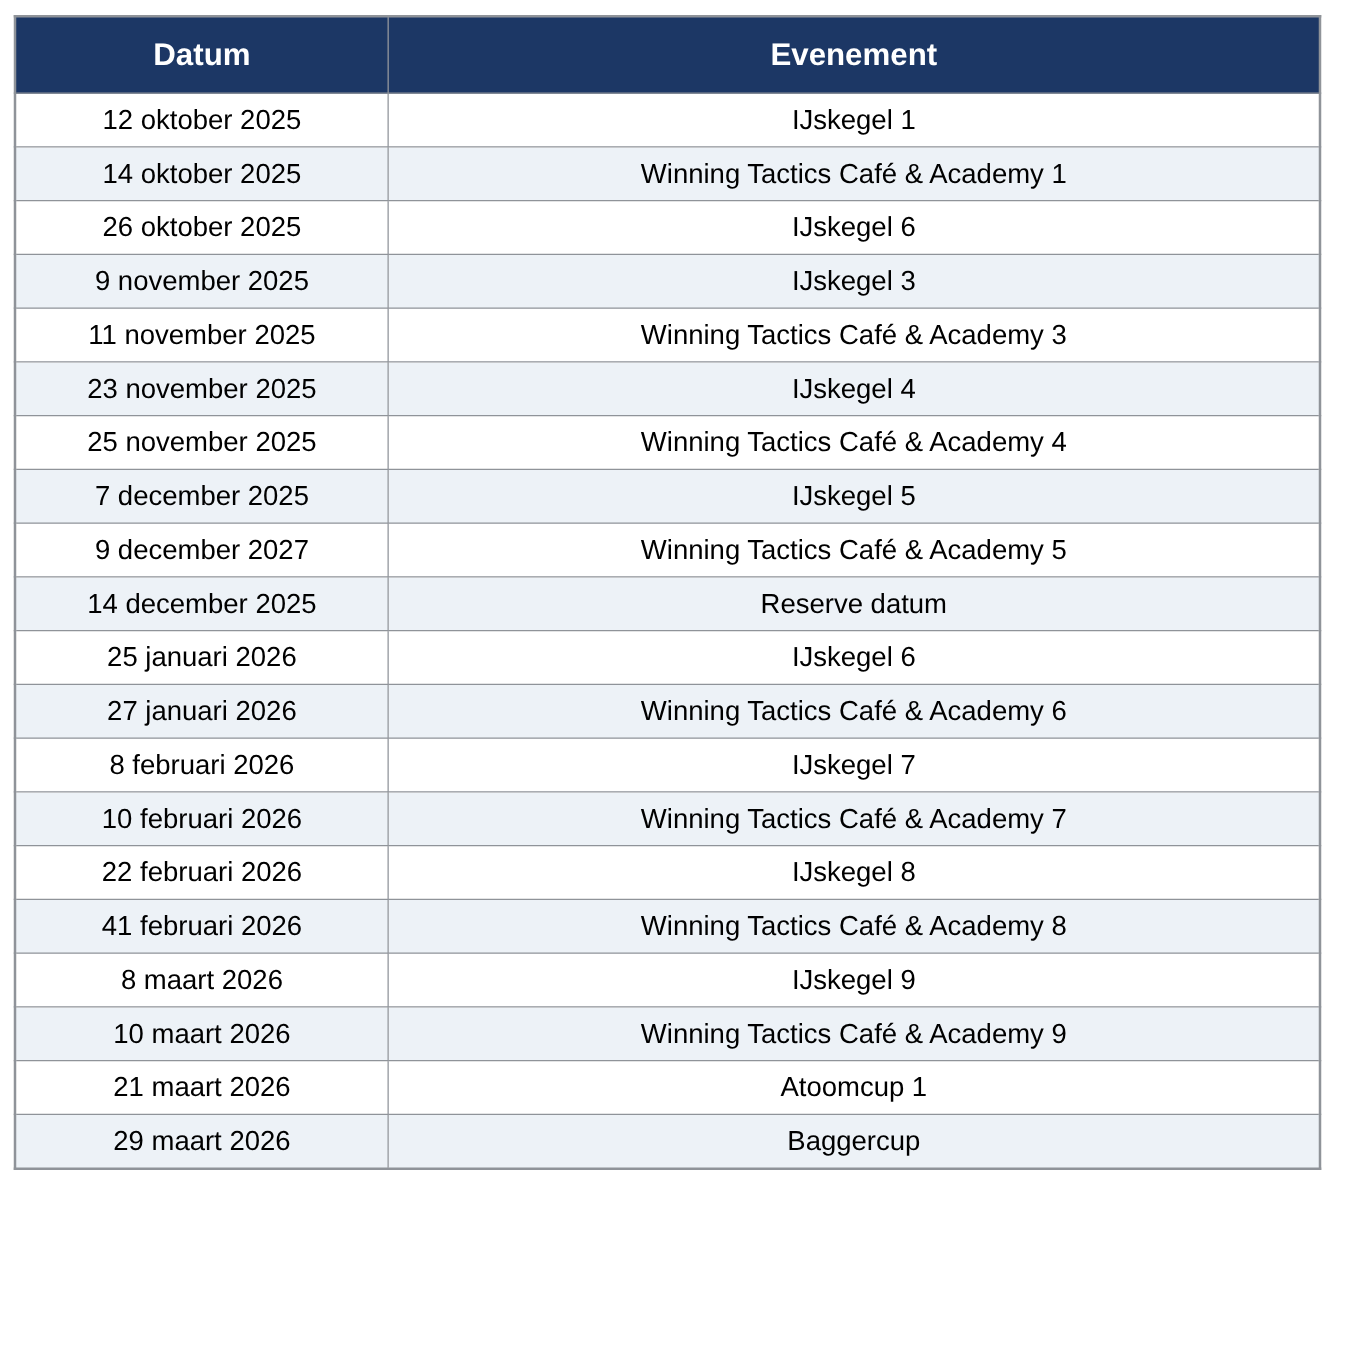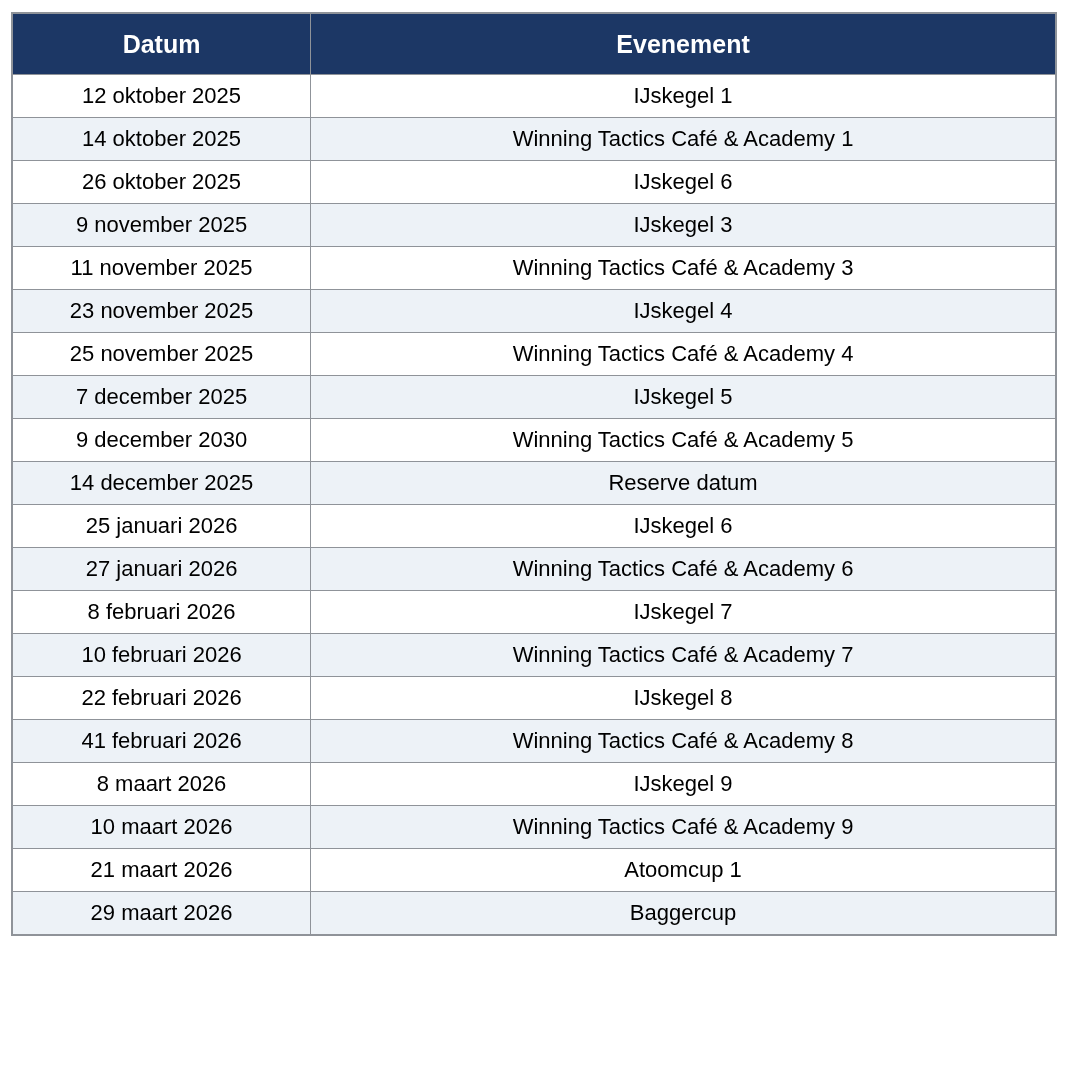--- a/index.html
+++ b/index.html
@@ -100,21 +100,21 @@
         </tr>
         <tr>
           <td>25 november 2025</td>
           <td>Winning Tactics Café &amp; Academy 4</td>
         </tr>
         <tr>
           <td>7 december 2025</td>
           <td>IJskegel 5</td>
         </tr>
         <tr>
-          <td>9 december 2030</td>
+          <td>9 december 2027</td>
           <td>Winning Tactics Café &amp; Academy 5</td>
         </tr>
         <tr>
           <td>14 december 2025</td>
           <td>Reserve datum</td>
         </tr>
         <tr>
           <td>25 januari 2026</td>
           <td>IJskegel 6</td>
         </tr>

